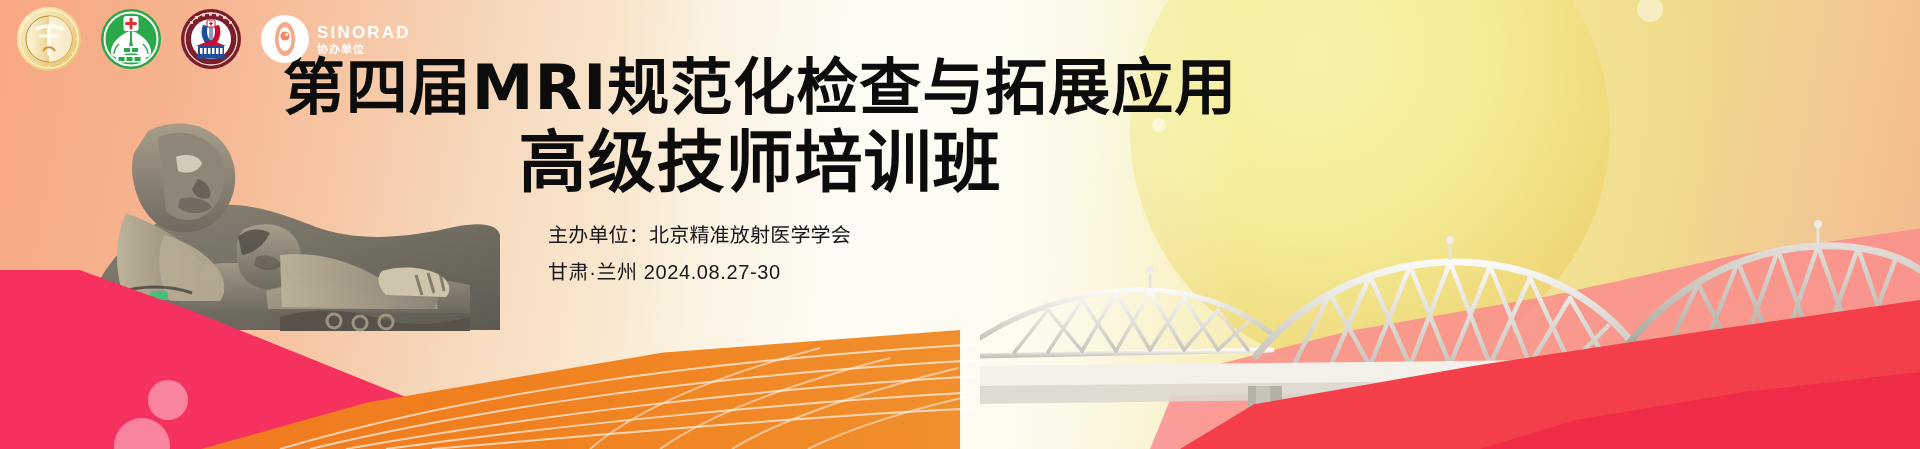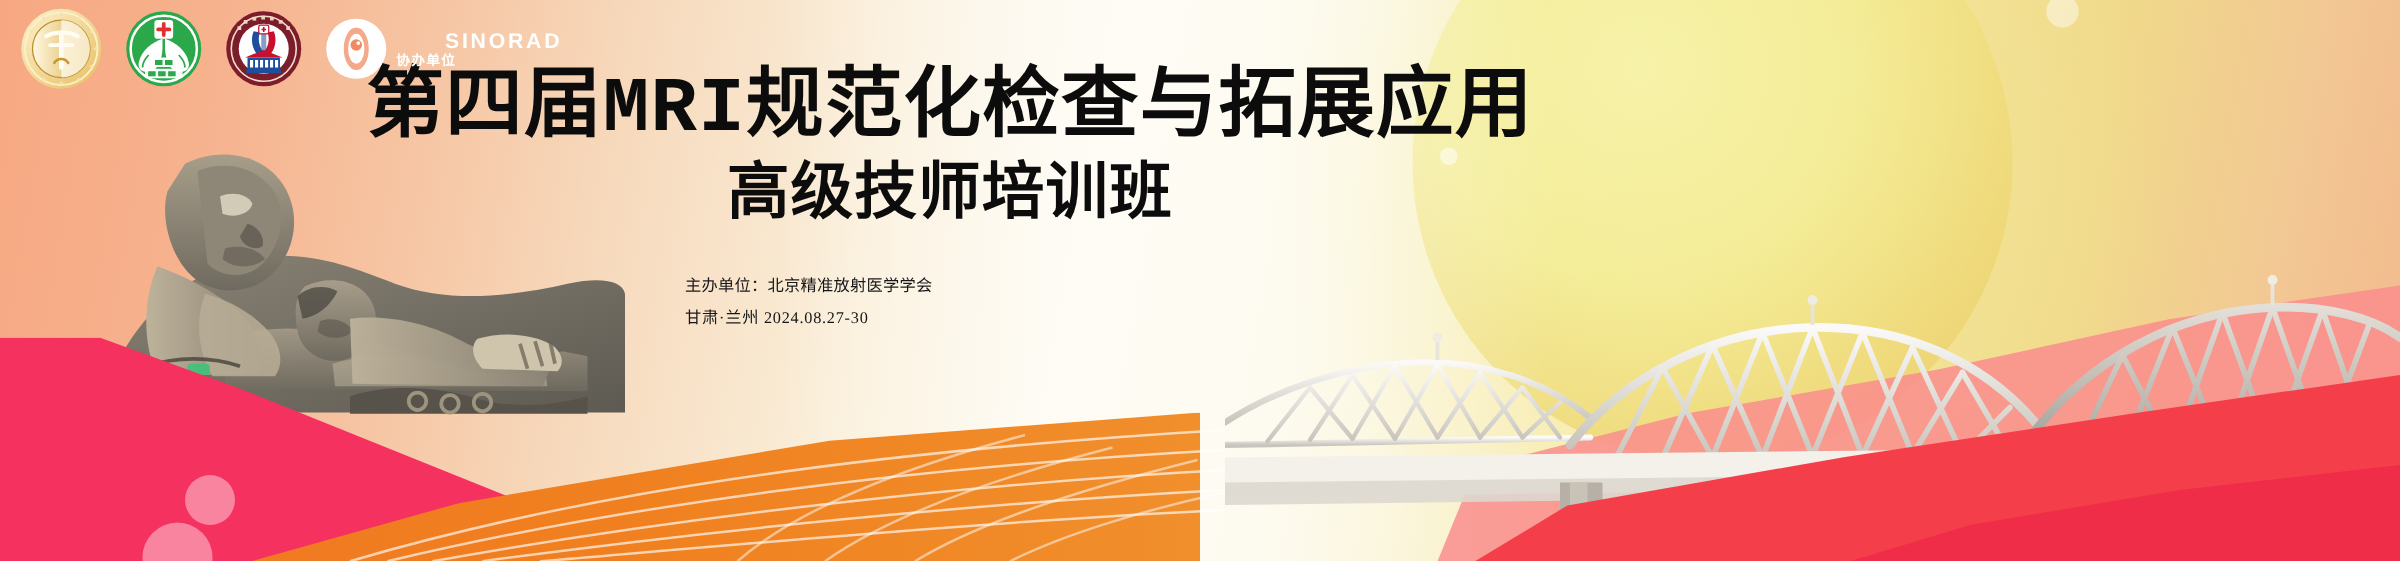--- a/index.html
+++ b/index.html
@@ -94,48 +94,47 @@
     display:flex;align-items:center;gap:18px;
     z-index:6;
   }
   .logo{position:relative;flex:0 0 auto;}
   .logo svg{display:block;}
   #sinorad-lockup{display:flex;align-items:center;gap:7px;}
   #sinorad-word{display:flex;flex-direction:column;line-height:1;}
   #sinorad-name{
     font-size:17px;font-weight:700;letter-spacing:2.2px;color:#fff;
     font-family:"Liberation Sans",sans-serif;
-    margin-left:39px;
   }
   #sinorad-sub{
     font-size:11px;font-weight:700;letter-spacing:1px;color:#fff;margin-top:3px;
   }
 
   
   #headline{
     position:absolute;left:250px;top:55px;width:1020px;
     text-align:center;z-index:5;
   }
   .title-line{
     color:#0c0c0c;
     font-weight:900;
     font-family:"DejaVu Sans","Liberation Sans",sans-serif;
     letter-spacing:1px;
     white-space:nowrap;
     line-height:1.06;
   }
-  #title-line-1{font-size:62px;font-family:Liberation Mono, monospace;}
-  #title-line-2{font-size:50px;margin-top:6px;}
+  #title-line-1{font-size:62px;}
+  #title-line-2{font-size:68px;margin-top:6px;}
 
   
   #details{
     position:absolute;left:548px;top:218px;z-index:5;
     color:#17171a;
-    font-family:Liberation Serif, serif;
-    font-size:13px;
+    font-family:Liberation Sans, sans-serif;
+    font-size:20px;
     line-height:1.72;
     letter-spacing:.2px;
     white-space:nowrap;
   }
   #details .detail-line{display:block;}
   #detail-line-4{margin-top:3px;letter-spacing:.6px;}
 </style>
 </head>
 <body>
 

